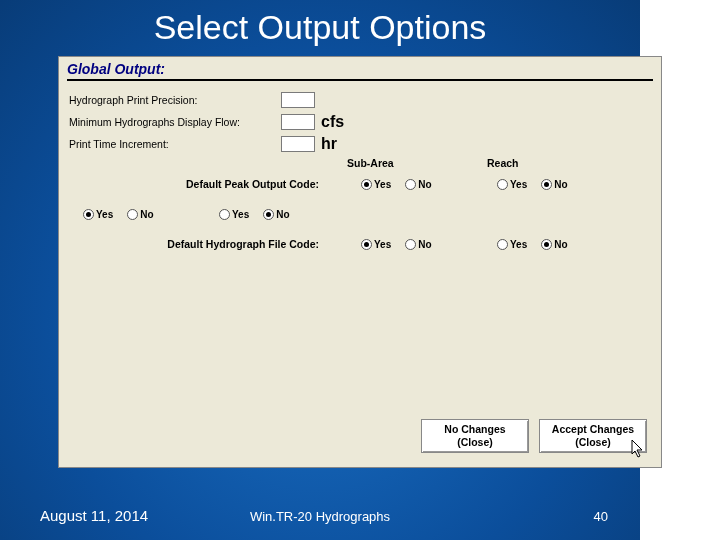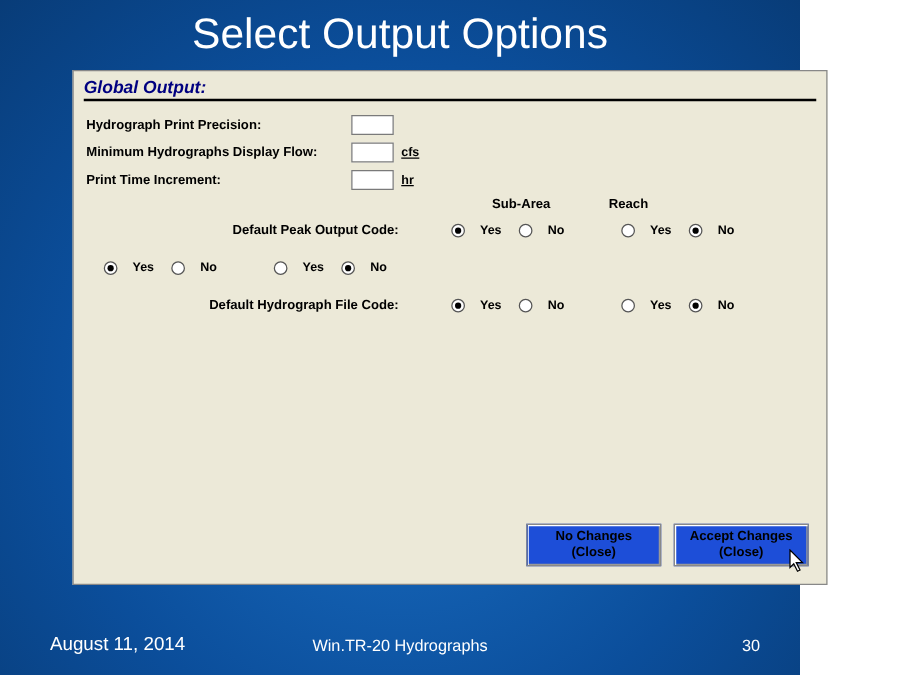--- a/index.html
+++ b/index.html
@@ -52,46 +52,45 @@
     padding: 0 10px;
     font-size: 10.5px;
     color: #000;
   }
   .row {
     display: flex;
     align-items: center;
     height: 22px;
   }
   .lbl {
-    font-weight: bold;
+    font-weight: normal;
     width: 212px;
     text-align: left;
   }
   .txt {
     width: 34px; height: 16px;
     background: #fff;
     border: 1px solid #7a7a7a;
     font-size: 10px;
     padding: 0 2px;
   }
   .unit {
-    font-size: 10px;
+    font-size: 16px;
     font-weight: bold;
     padding-left: 6px;
     width: 40px;
-    text-decoration: underline;
   }
   .col-headers {
     display: flex;
     font-weight: bold;
     font-size: 10.5px;
     padding-top: 2px;
   }
   .col-headers .h-left { width: 278px; }
-  .col-headers .h-sub { width: 140px; text-align: center; }
+  .col-headers .h-sub { width: 140px; }
   .col-headers .h-reach { width: 140px; text-align: left; }
   .code-row {
     display: flex;
     align-items: center;
     height: 30px;
   }
   .code-row .clabel {
     width: 278px;
     font-weight: bold;
     text-align: right;
@@ -99,21 +98,21 @@
   }
   .radio-group {
     width: 140px;
     display: flex;
     align-items: center;
     font-weight: bold;
     font-size: 10px;
   }
   .radio-group.sub { justify-content: flex-start; padding-left: 14px; gap: 14px; }
   .radio-group.reach { justify-content: flex-start; padding-left: 10px; gap: 14px; }
-  .radio-opt { display: flex; align-items: flex-start; gap: 12px; }
+  .radio-opt { display: flex; align-items: flex-start; gap: 2px; }
   .radio {
     width: 11px; height: 11px;
     border-radius: 50%;
     border: 1px solid #555;
     background: #fff;
     display: inline-flex;
     align-items: center;
     justify-content: center;
   }
   .radio.sel::after {
@@ -123,21 +122,21 @@
     border-radius: 50%;
   }
   .button-bar {
     position: absolute;
     right: 14px; bottom: 14px;
     display: flex;
     gap: 10px;
   }
   .win-btn {
     width: 108px; height: 34px;
-    background: #1d4ed8;
+    background: #ffffff;
     border: 1px solid #888;
     box-shadow: inset 1px 1px 0 #fff, inset -1px -1px 0 #999;
     font-size: 10.5px;
     font-weight: bold;
     font-family: Arial, sans-serif;
     text-align: center;
     line-height: 1.25;
     display: flex;
     align-items: center;
     justify-content: center;
@@ -292,14 +291,14 @@
 (Close)</div>
     </div>
 
     <svg class="cursor" viewBox="0 0 14 20">
       <path d="M1 1 L1 15 L4 12 L7 18 L9 17 L6 11 L11 11 Z" fill="#fff" stroke="#000" stroke-width="1"></path>
     </svg>
   </div>
 
   <div class="footer-date">August 11, 2014</div>
   <div class="footer-title">Win.TR-20 Hydrographs</div>
-  <div class="footer-page">30</div>
+  <div class="footer-page">40</div>
 </div>
 
 </body></html>

